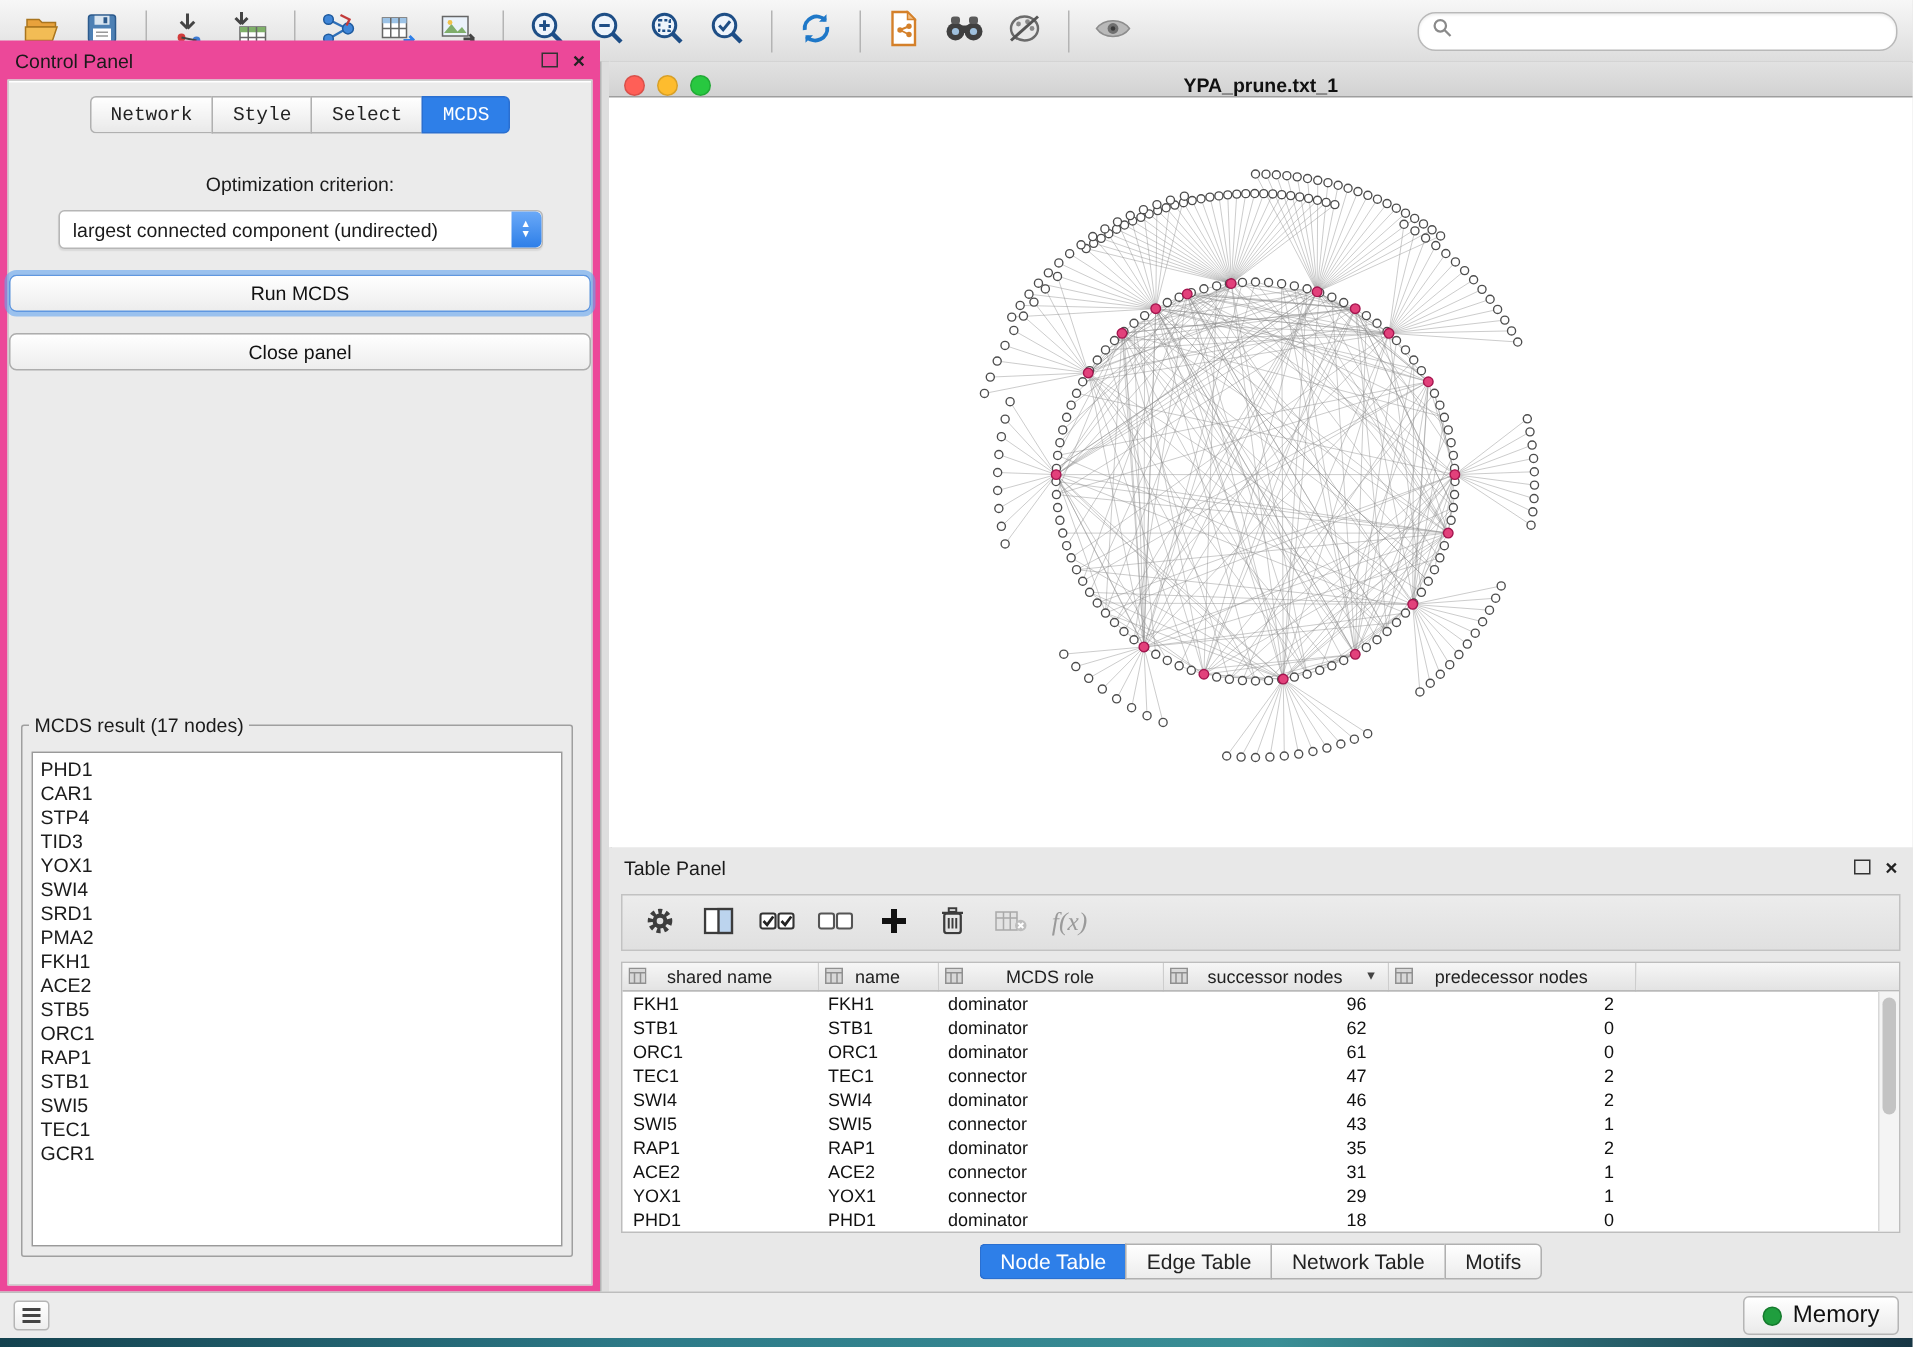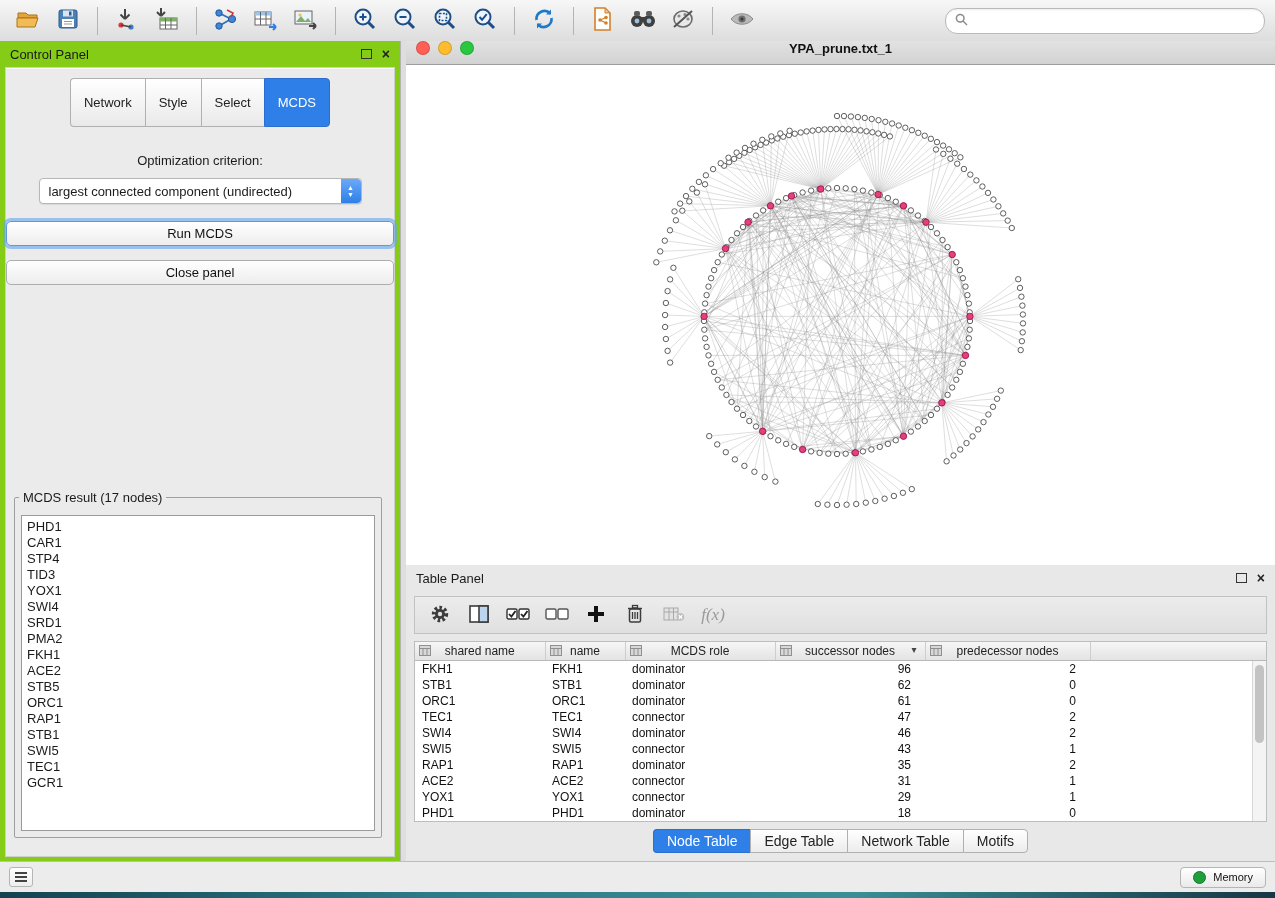--- a/index.html
+++ b/index.html
@@ -15,29 +15,29 @@
   .tb-btn{width:36px;height:34px;display:flex;align-items:center;justify-content:center;
     background:transparent;border:none;border-radius:4px;padding:0;cursor:default;}
   .tb-sep{width:1px;height:28px;background:#b4b4b4;margin:0 7px;flex:0 0 1px;}
   .search{margin-left:auto;width:300px;height:24px;border-radius:12px;border:1px solid #b9b9b9;
     background:#fff;display:flex;align-items:center;padding:0 9px;gap:6px;box-shadow:inset 0 1px 2px rgba(0,0,0,.08);}
   .search input{border:none;outline:none;flex:1;font-size:12px;background:transparent;font-family:inherit;}
   
   .v-splitter{position:absolute;left:400px;top:41px;width:6px;bottom:36px;background:#dedede;
     border-left:1px solid #b3b3b3;border-right:1px solid #b3b3b3;}
   
-  .control-panel{position:absolute;top:41px;left:0;width:400px;bottom:36px;background:#84cc16;}
+  .control-panel{position:absolute;top:27px;left:0;width:400px;bottom:36px;background:#ec4899;}
   .panel-header{height:26px;display:flex;align-items:center;padding:0 10px;font-size:13px;color:#1a1a1a;}
   .win-btns{margin-left:auto;display:flex;gap:10px;align-items:center;}
   .float-glyph{display:inline-block;width:9px;height:8px;border:1.4px solid #333;}
   .close-glyph{font-size:14px;font-weight:bold;color:#222;line-height:10px;}
   .cp-body{position:absolute;top:26px;left:5px;right:5px;bottom:5px;background:#ebebeb;
     border:1px solid #cfcfcf;box-shadow:inset 0 1px 0 #fff;}
   .cp-tabs{display:flex;justify-content:center;margin-top:10px;}
-  .cp-tab{font-size:13px;font-family:Liberation Sans, sans-serif;padding:16px 13px;background:linear-gradient(#ffffff,#e9e9e9);
+  .cp-tab{font-size:13px;font-family:Liberation Mono, monospace;padding:4px 13px;background:linear-gradient(#ffffff,#e9e9e9);
     border:1px solid #b0b0b0;border-right:none;color:#222;cursor:default;}
   .cp-tab.first{border-radius:4px 0 0 4px;}
   .cp-tab.last{border-right:1px solid #b0b0b0;border-radius:0 4px 4px 0;}
   .cp-tab.active{background:#2e7fe8;color:#fff;border-color:#2a6fd0;}
   .opt-label{text-align:center;margin-top:26px;font-size:13px;}
   .dropdown{margin:10px auto 0;width:312px;height:24px;background:#fff;border:1px solid #b6b6b6;
     border-radius:4px;display:flex;align-items:center;font-size:13px;padding-left:9px;position:relative;
     box-shadow:0 1px 1px rgba(0,0,0,.08);}
   .dropdown .stepper{position:absolute;right:0;top:0;bottom:0;width:20px;
     background:linear-gradient(#6aa9f8,#2e7fe8);border-radius:0 4px 4px 0;color:#fff;
@@ -48,21 +48,21 @@
   .btn.focused{box-shadow:0 0 0 3px rgba(100,165,240,.6);border-color:#5f97e0;}
   .mcds-fieldset{position:absolute;left:8px;right:12px;top:422px;bottom:18px;border:1px solid #9f9f9f;
     border-radius:2px;margin:0;padding:4px;}
   .mcds-fieldset legend{font-size:13px;padding:0 4px;}
   .result-list{position:absolute;left:6px;right:6px;top:10px;bottom:6px;background:#fff;
     border:1px solid #9a9a9a;overflow:hidden;font-size:13px;padding:3px 5px;}
   .result-item{line-height:16px;}
   
   .network-window{position:absolute;left:406px;top:41px;right:0;height:524px;}
   .net-titlebar{height:23px;background:linear-gradient(#e2e2e2,#d2d2d2);border-bottom:1px solid #a8a8a8;
-    display:flex;align-items:flex-start;padding:0 10px;position:relative;}
+    display:flex;align-items:flex-end;padding:0 10px;position:relative;}
   .traffic{display:flex;gap:8px;}
   .light{width:12px;height:12px;border-radius:50%;display:inline-block;border:0.5px solid rgba(0,0,0,.15);}
   .net-title{position:absolute;left:0;right:0;text-align:center;font-size:13px;font-weight:bold;color:#111;}
   .net-canvas{position:absolute;top:23px;left:0;right:0;bottom:0;background:#fff;border-top:1px solid #9e9e9e;}
   .net-canvas svg{display:block;}
   
   .table-panel{position:absolute;left:406px;top:565px;right:0;bottom:36px;background:#e8e8e8;}
   .tp-toolbar{margin:5px 8px 18px 8px;height:36px;background:linear-gradient(#ececec,#e0e0e0);
     border:1px solid #c2c2c2;display:flex;align-items:center;gap:9px;padding:0 10px;}
   .tp-tool{width:30px;height:28px;display:flex;align-items:center;justify-content:center;background:transparent;border:none;padding:0;}
@@ -85,21 +85,21 @@
   .tp-tab.first{border-radius:4px 0 0 4px;}
   .tp-tab.last{border-right:1px solid #b0b0b0;border-radius:0 4px 4px 0;}
   .tp-tab.active{background:#2e7fe8;color:#fff;border-color:#2a6fd0;}
   
   .status-bar{position:absolute;left:0;right:0;bottom:6px;height:30px;background:#ececec;
     border-top:1px solid #bdbdbd;display:flex;align-items:center;padding:0 9px;}
   .menu-btn{width:24px;height:20px;border:1px solid #b5b5b5;border-radius:3px;background:linear-gradient(#fff,#eee);
     display:flex;flex-direction:column;justify-content:center;align-items:center;gap:2px;padding:0;}
   .menu-btn i{display:block;width:12px;height:1.5px;background:#444;}
   .memory-btn{margin-left:auto;display:flex;align-items:center;gap:7px;border:1px solid #b5b5b5;border-radius:4px;
-    background:linear-gradient(#ffffff,#eaeaea);padding:3px 12px;font-size:11px;font-family:inherit;color:#111;}
+    background:linear-gradient(#ffffff,#eaeaea);padding:3px 12px;font-size:16px;font-family:inherit;color:#111;}
   .green-dot{width:11px;height:11px;border-radius:50%;background:#1f9e3e;border:1px solid #157a2d;display:inline-block;}
   .wallpaper{position:absolute;left:0;right:0;bottom:0;height:6px;
     background:linear-gradient(90deg,#14424f,#2d7a88,#3a8f96,#173644);}
 </style>
 </head>
 <body>
 
 <div class="toolbar">
   <button class="tb-btn">
     <span><svg width="26" height="24" viewBox="0 0 26 24">

